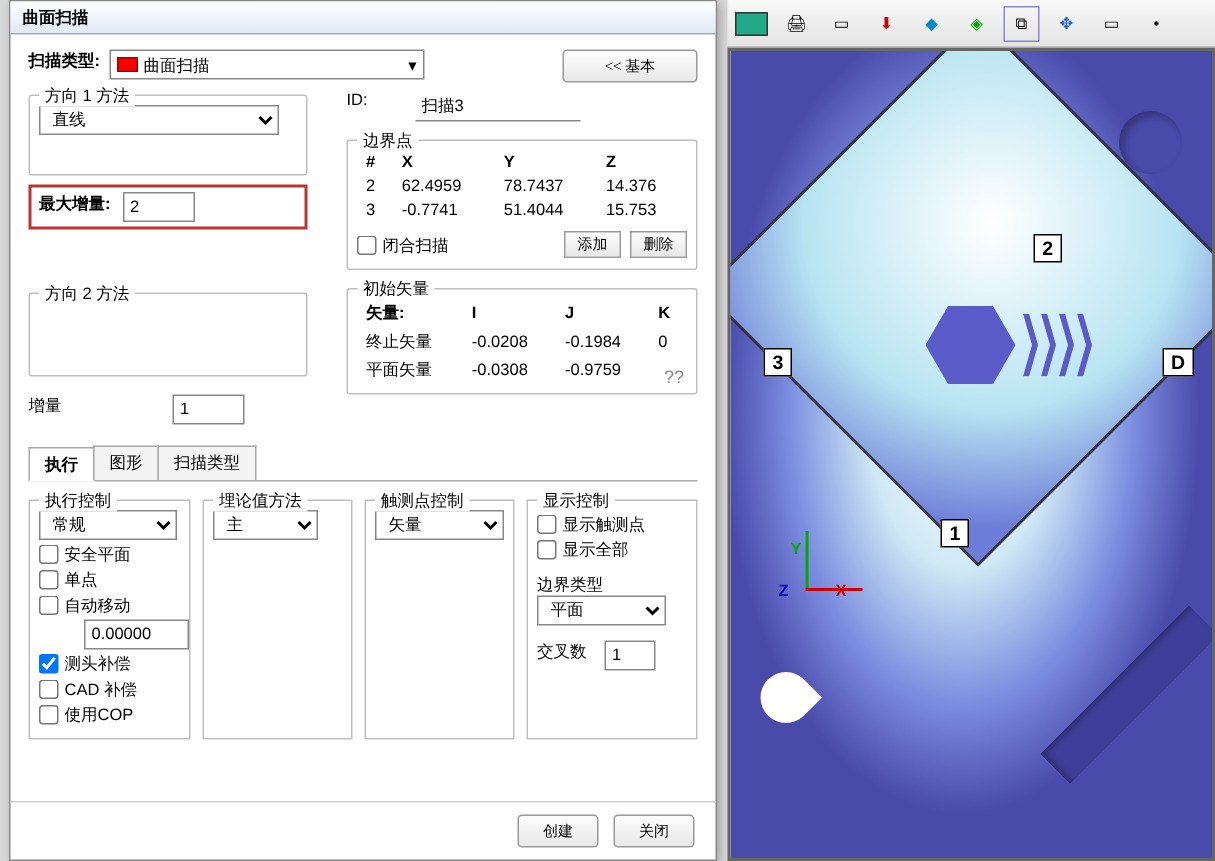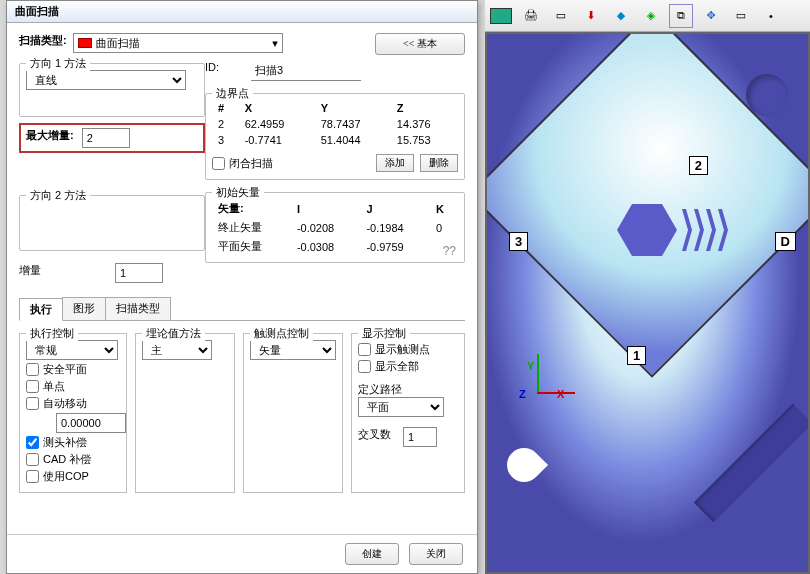--- a/index.html
+++ b/index.html
@@ -26,21 +26,21 @@
 .dlg-body { flex: 1; padding: 10px 12px 8px; overflow: hidden; display: flex; flex-direction: column; gap: 6px; }
 .row { display: flex; align-items: flex-start; gap: 6px; }
 .row.space { justify-content: space-between; }
 .lbl { font-size: 11px; }
 .lbl-b { font-weight: bold; }
 select, input[type=text] { border: 1px solid #888; height: 20px; padding: 1px 4px; background: #fff; font-size: 11px; }
 .btn { background: linear-gradient(#fdfdfd,#e8e8e8); border: 1px solid #9a9a9a; border-radius: 3px; height: 22px; padding: 0 16px; cursor: pointer; font-size: 10px; display: inline-flex; align-items: center; justify-content: center; font-family: Liberation Serif, serif; }
 .small-btn { background: linear-gradient(#fdfdfd,#e8e8e8); border: 1px solid #9a9a9a; height: 18px; padding: 0 8px; cursor: pointer; font-size: 10px; }
 .group { border: 1px solid #bfbfbf; border-radius: 2px; padding: 6px; position: relative; margin-top: 6px; }
 .group > legend, .glegend { position: absolute; top: -8px; left: 6px; background: #fff; padding: 0 4px; font-size: 11px; }
-.upper { display: flex; gap: 0; }
+.upper { display: flex; gap: 26px; }
 .col { display: flex; flex-direction: column; gap: 6px; }
 .left-col { width: 186px; }
 .right-col { flex: 1; }
 table { width: 100%; border-collapse: collapse; font-size: 11px; }
 th, td { text-align: left; padding: 2px 6px; }
 .hl { border: 2px solid #b93535; padding: 3px 5px; display: flex; align-items: flex-start; gap: 8px; }
 .tabs { display: flex; border-bottom: 1px solid #aaa; margin-top: 8px; }
 .tab { padding: 3px 10px; border: 1px solid #aaa; border-bottom: none; background: #f4f4f4; margin-right: -1px; cursor: pointer; }
 .tab.active { background: #fff; font-weight: bold; border-bottom: 1px solid #fff; position: relative; top: 1px; }
 .exec-row { display: flex; gap: 8px; margin-top: 6px; }
@@ -247,21 +247,21 @@
       <div class="exec-col" style="flex:1">
         <span class="glegend">显示控制</span>
         <label class="chk">
             <input type="checkbox" style="">
             <span>显示触测点</span>
           </label>
         <label class="chk">
             <input type="checkbox" style="">
             <span>显示全部</span>
           </label>
-        <div style="margin-top:8px" class="lbl">定义路径</div>
+        <div style="margin-top:8px" class="lbl">边界类型</div>
         <select style="width:86px"><option>平面</option></select>
         <div class="row" style="margin-top:10px">
           <span class="lbl">交叉数</span>
           <input type="text" style="width: 34px; margin-left: 6px;" value="1">
         </div>
       </div>
     </div>
   </div>
   <div class="footer">
     <button class="btn">创建</button>

